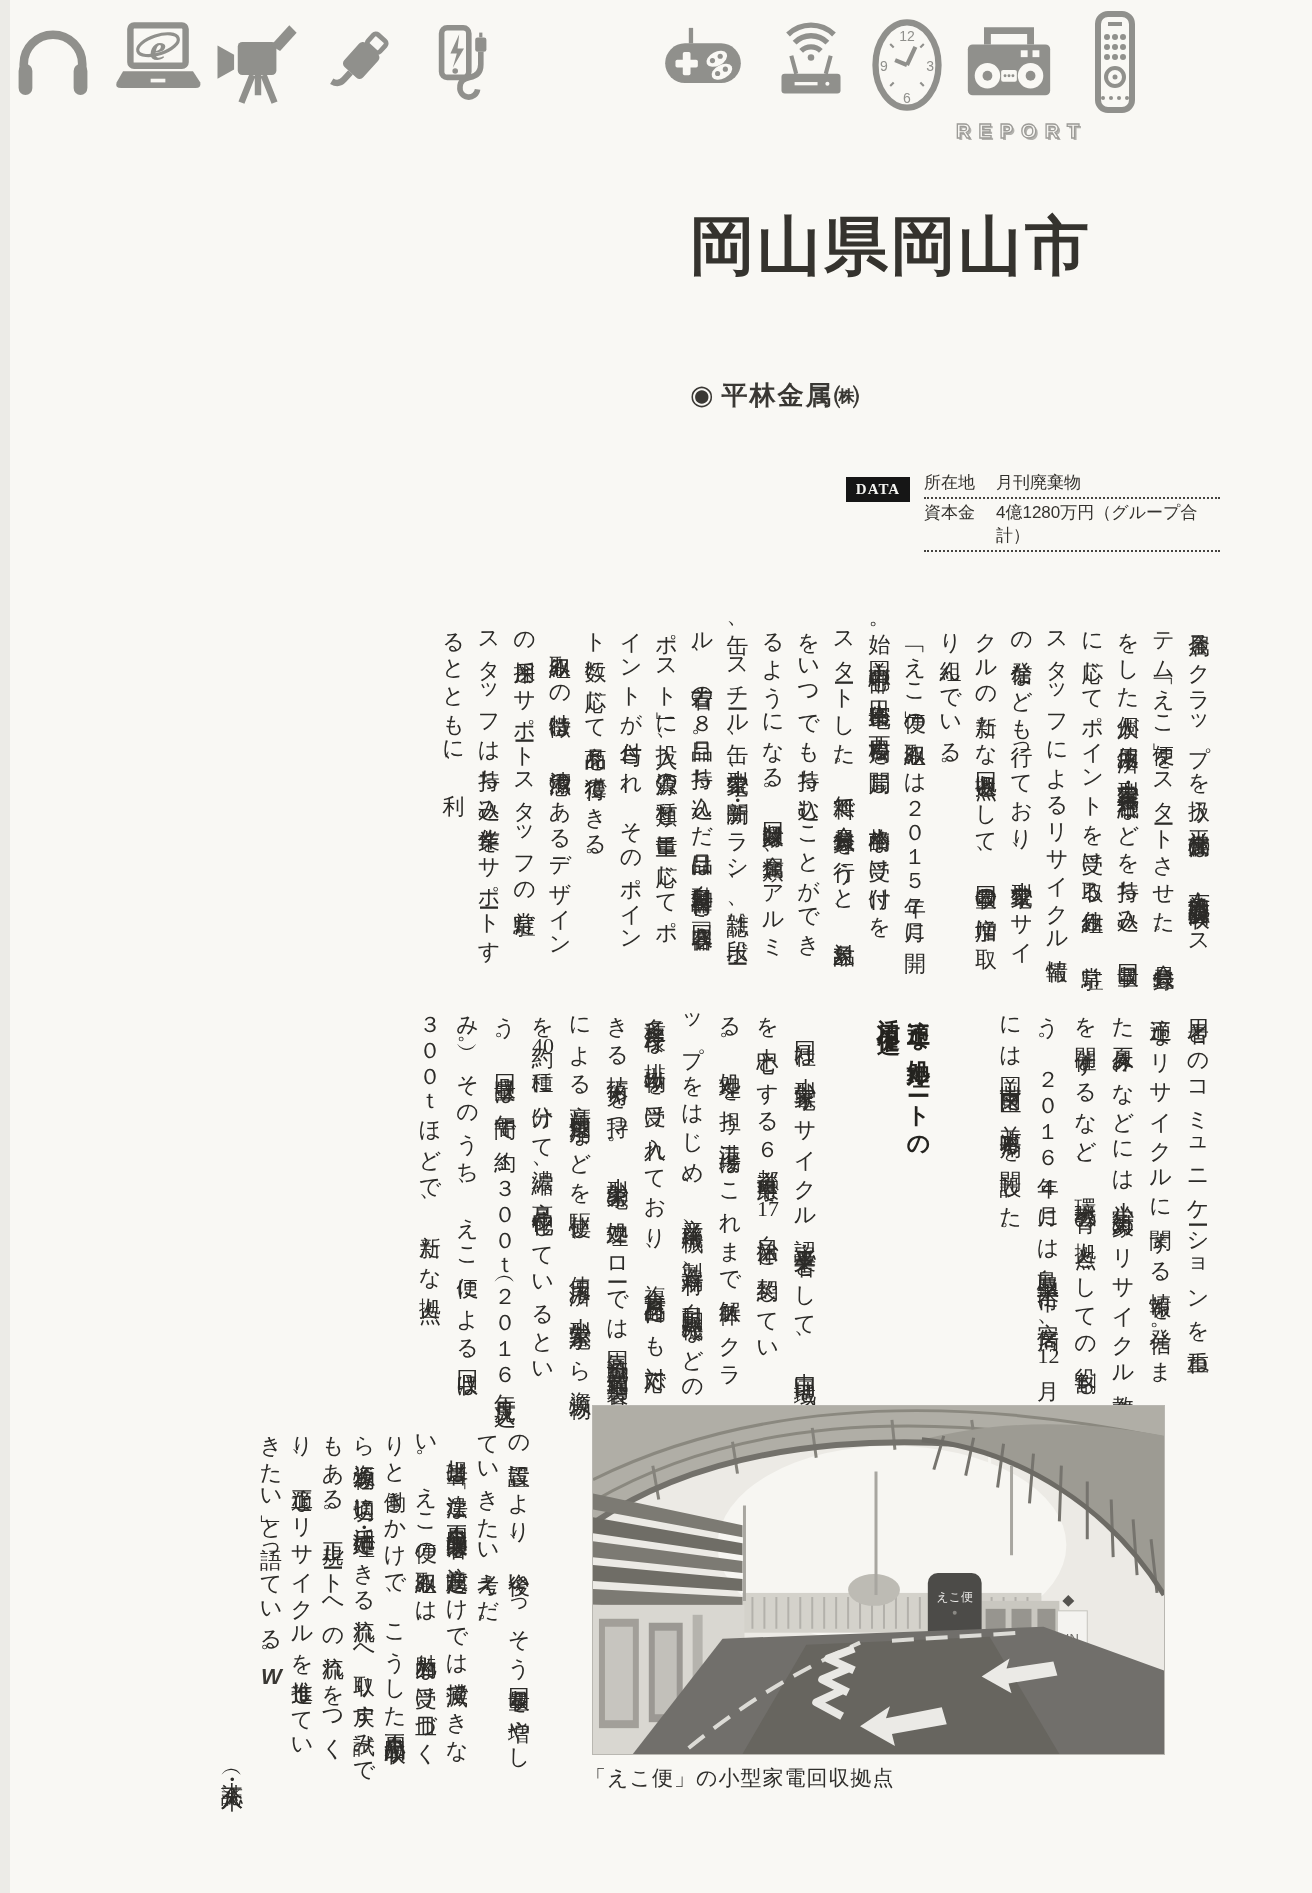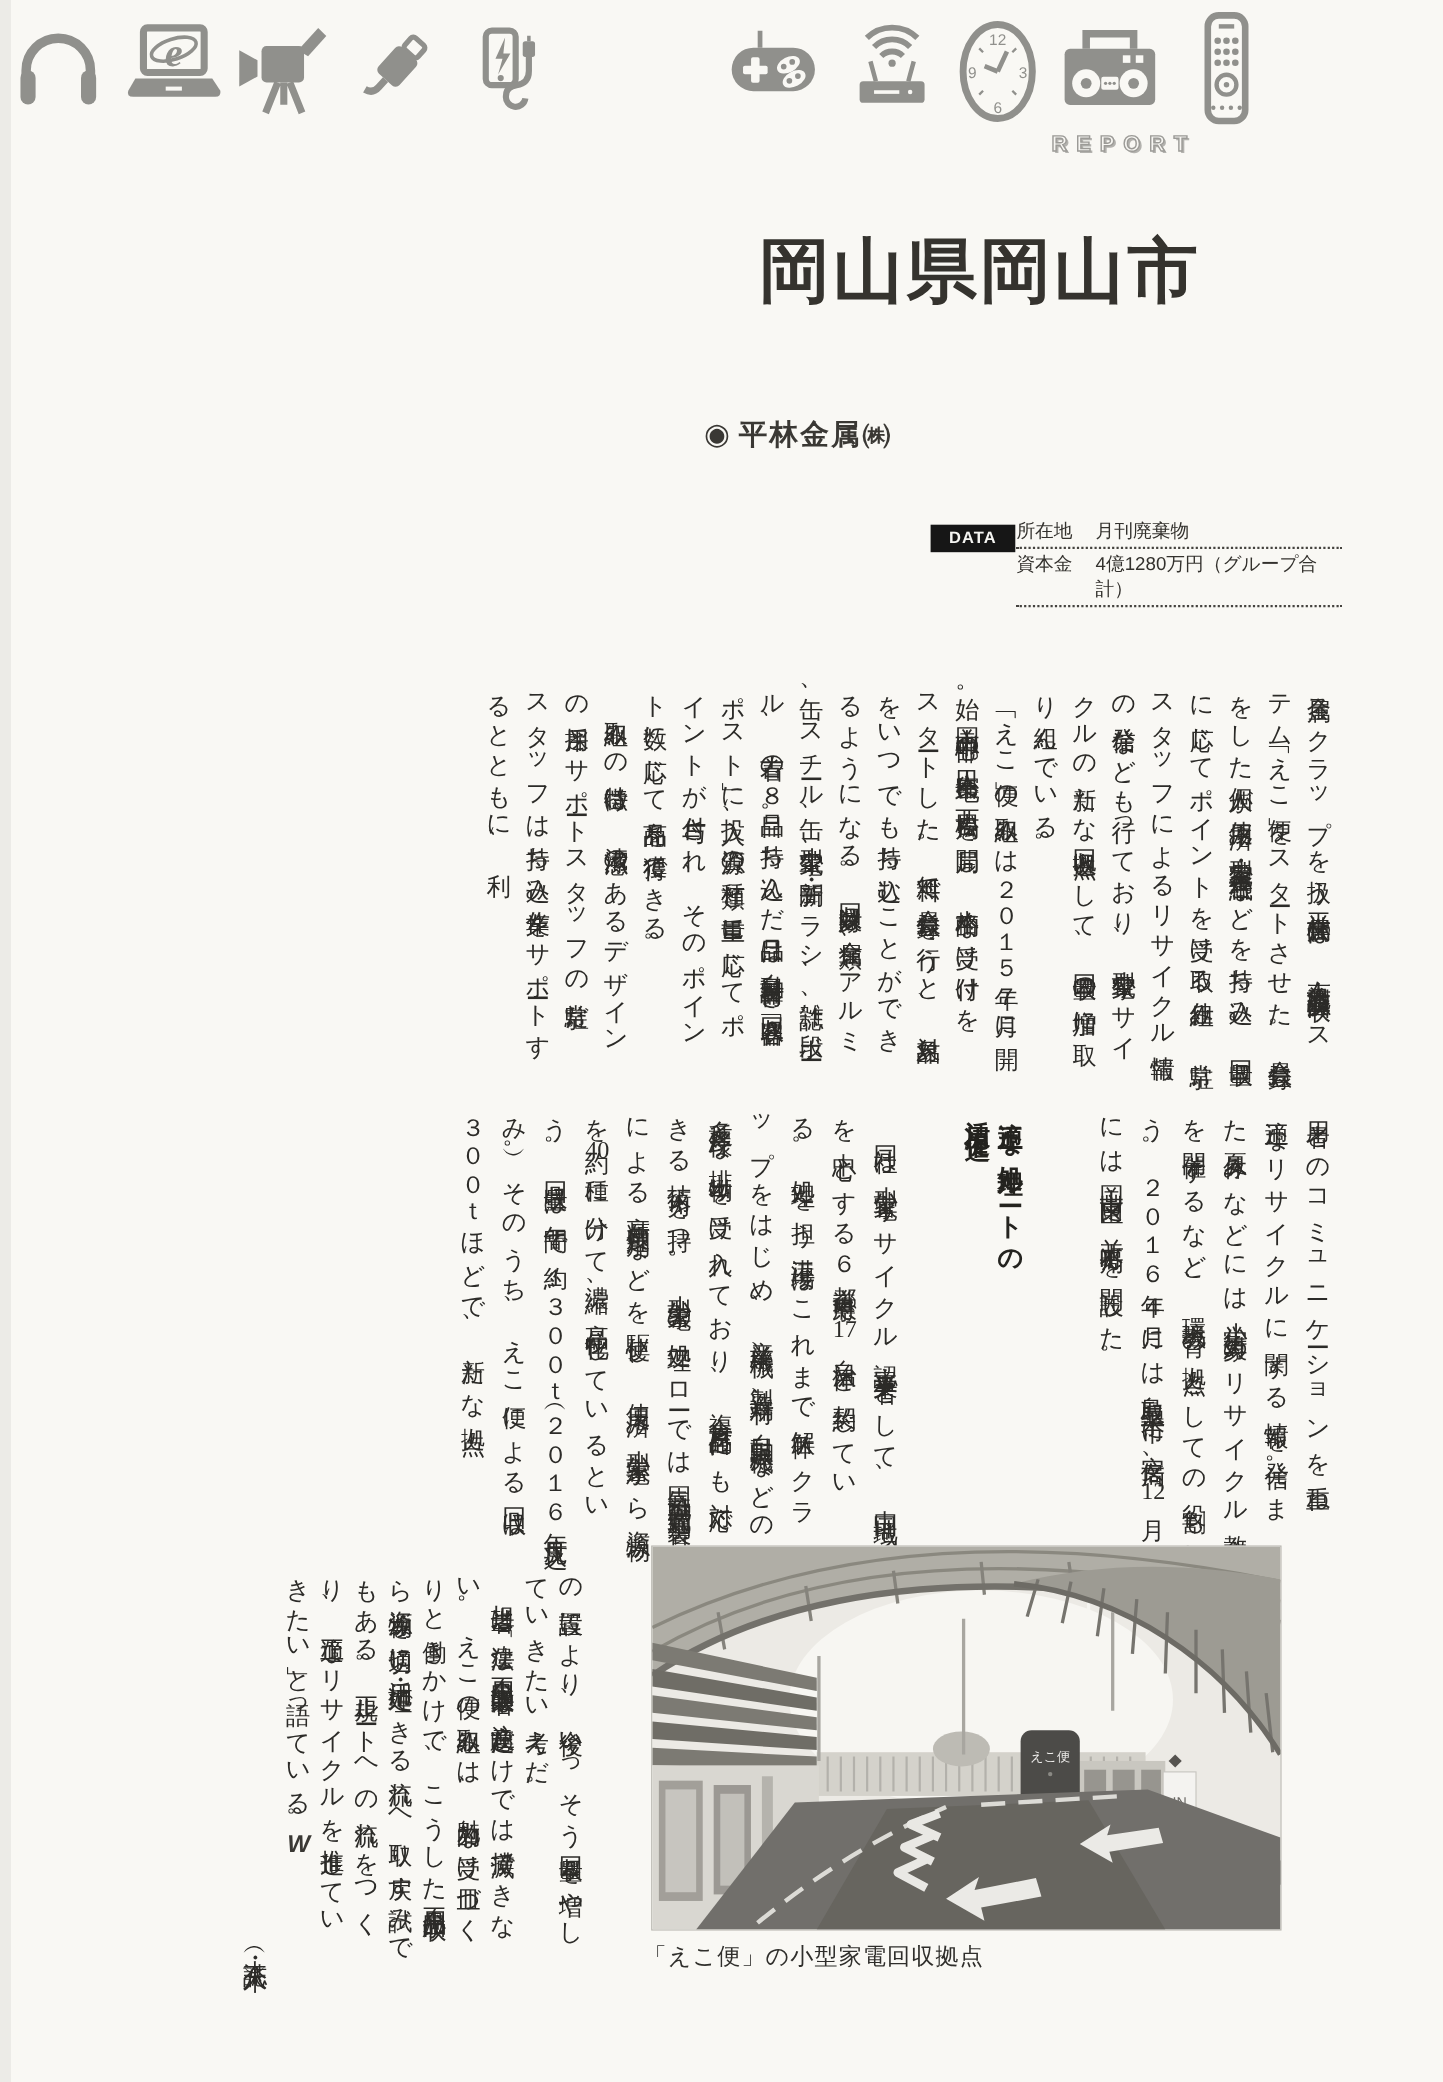--- a/index.html
+++ b/index.html
@@ -27,30 +27,30 @@
     text-shadow:2px 2px 0 #b3b2ae;
   }
   
   .headline{
     position:absolute;left:690px;top:206px;
     font-family:"Liberation Sans","DejaVu Sans",sans-serif;
     font-weight:800;font-size:64px;line-height:80px;letter-spacing:3px;
     color:#35332e;
   }
   .byline{
-    position:absolute;left:640px;top:378px;
+    position:absolute;left:690px;top:378px;
     font-family:"Liberation Sans","DejaVu Sans",sans-serif;
     font-size:26px;font-weight:600;color:#3a3834;letter-spacing:2px;
   }
   .byline .mark{font-size:27px;margin-right:6px;}
   
   .data-label{
-    position:absolute;left:846px;top:477px;width:77px;height:25px;
+    position:absolute;left:846px;top:477px;width:64px;height:25px;
     background:#161616;color:#f5f5f2;
-    font-family:Liberation Sans, sans-serif;
+    font-family:Liberation Serif, serif;
     font-size:15px;font-weight:700;letter-spacing:1px;
     display:flex;align-items:center;justify-content:center;
   }
   .data-rows{
     position:absolute;left:924px;top:469px;width:296px;
     font-family:"Liberation Sans","DejaVu Sans",sans-serif;
     font-size:17px;color:#33312d;
   }
   .data-row{border-bottom:2px dotted #45433f;padding:2px 0 3px 0;display:flex;}
   .data-row .k{width:72px;flex:0 0 72px;}

